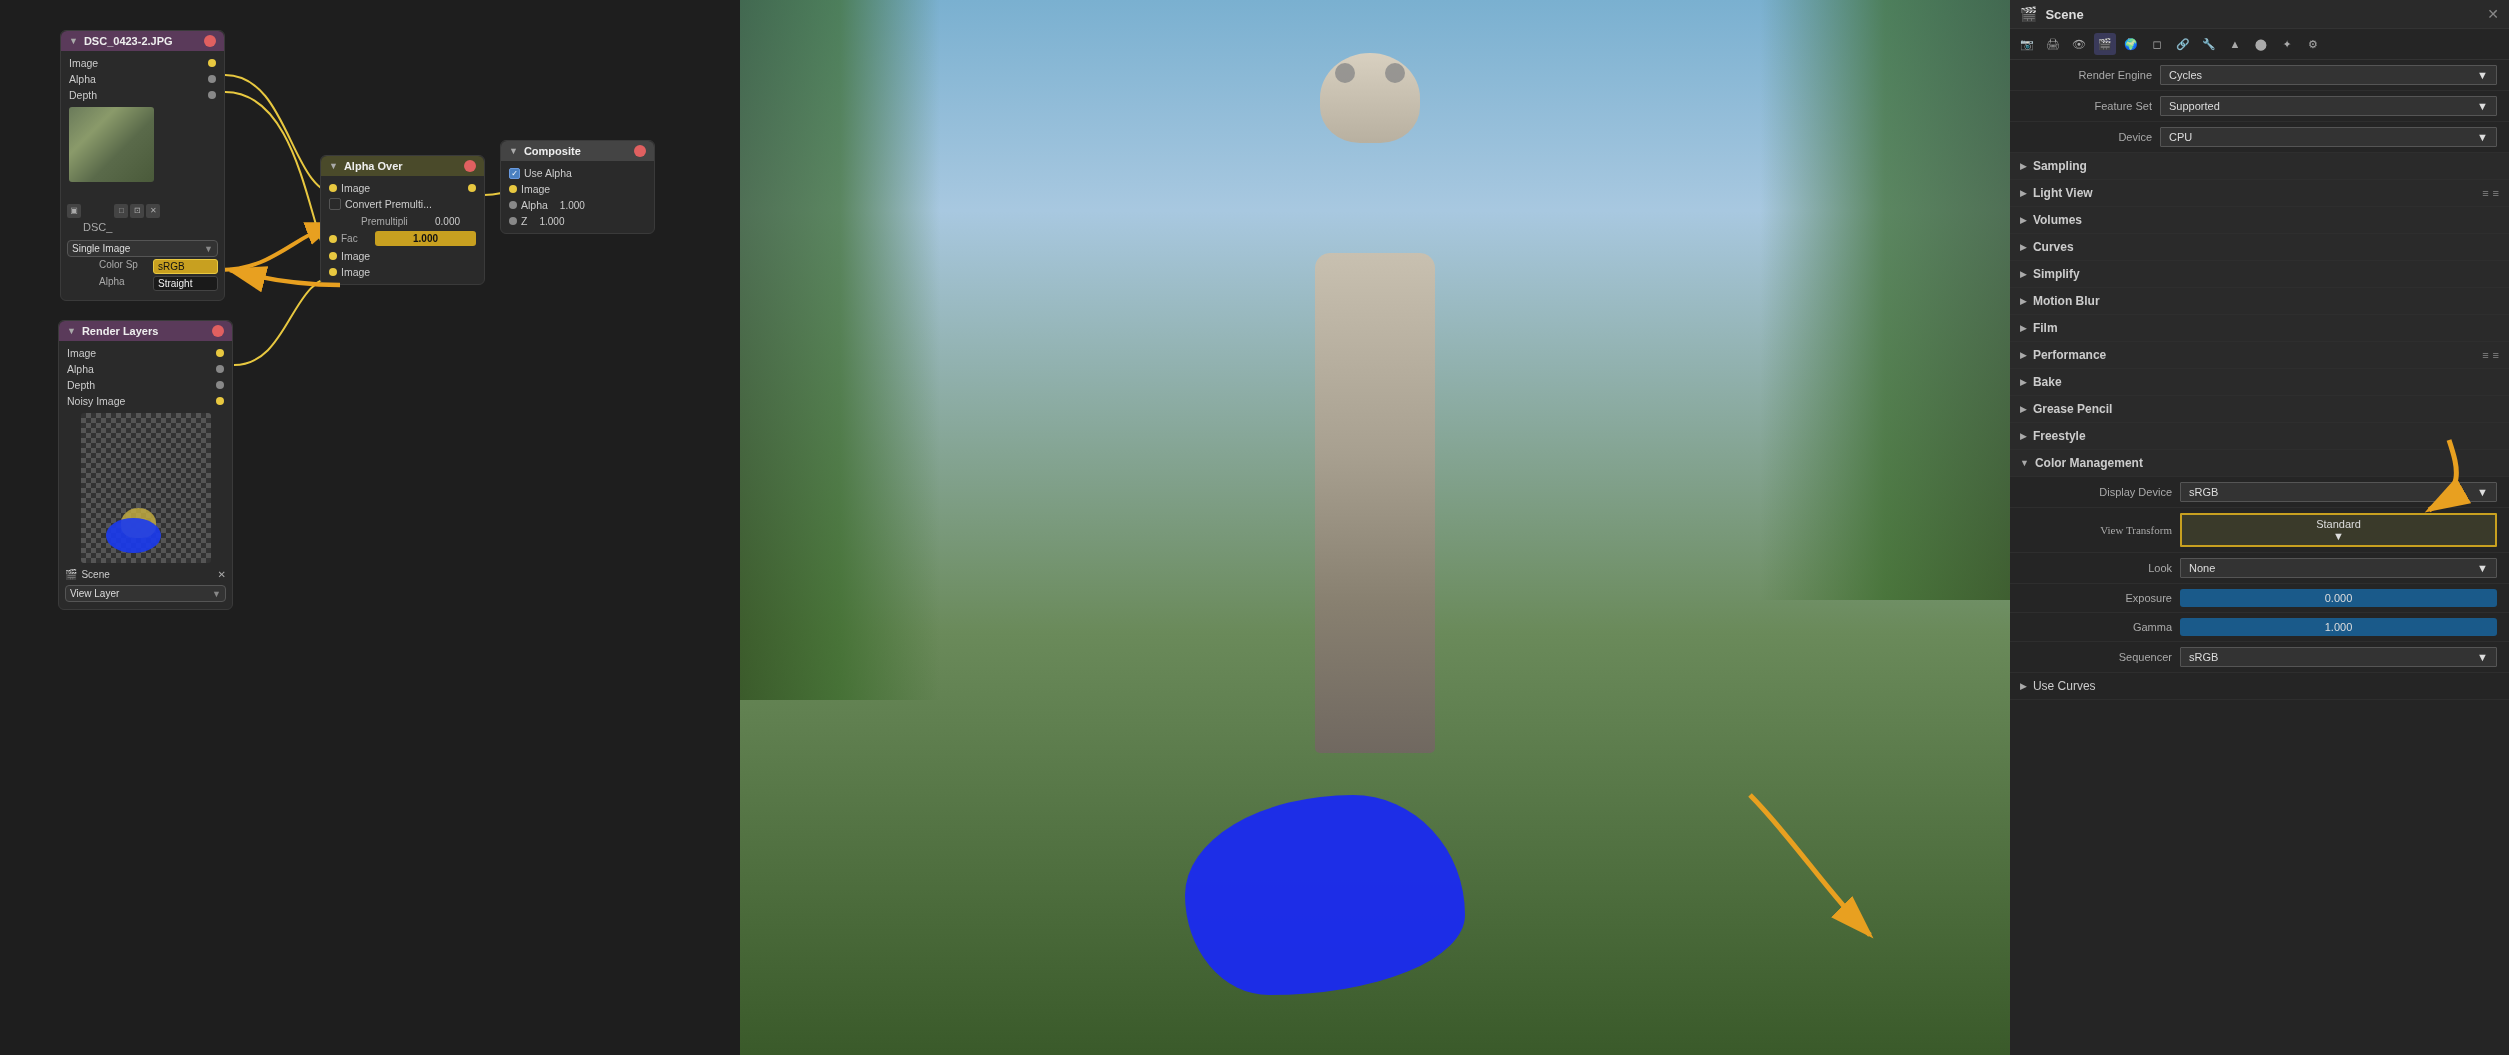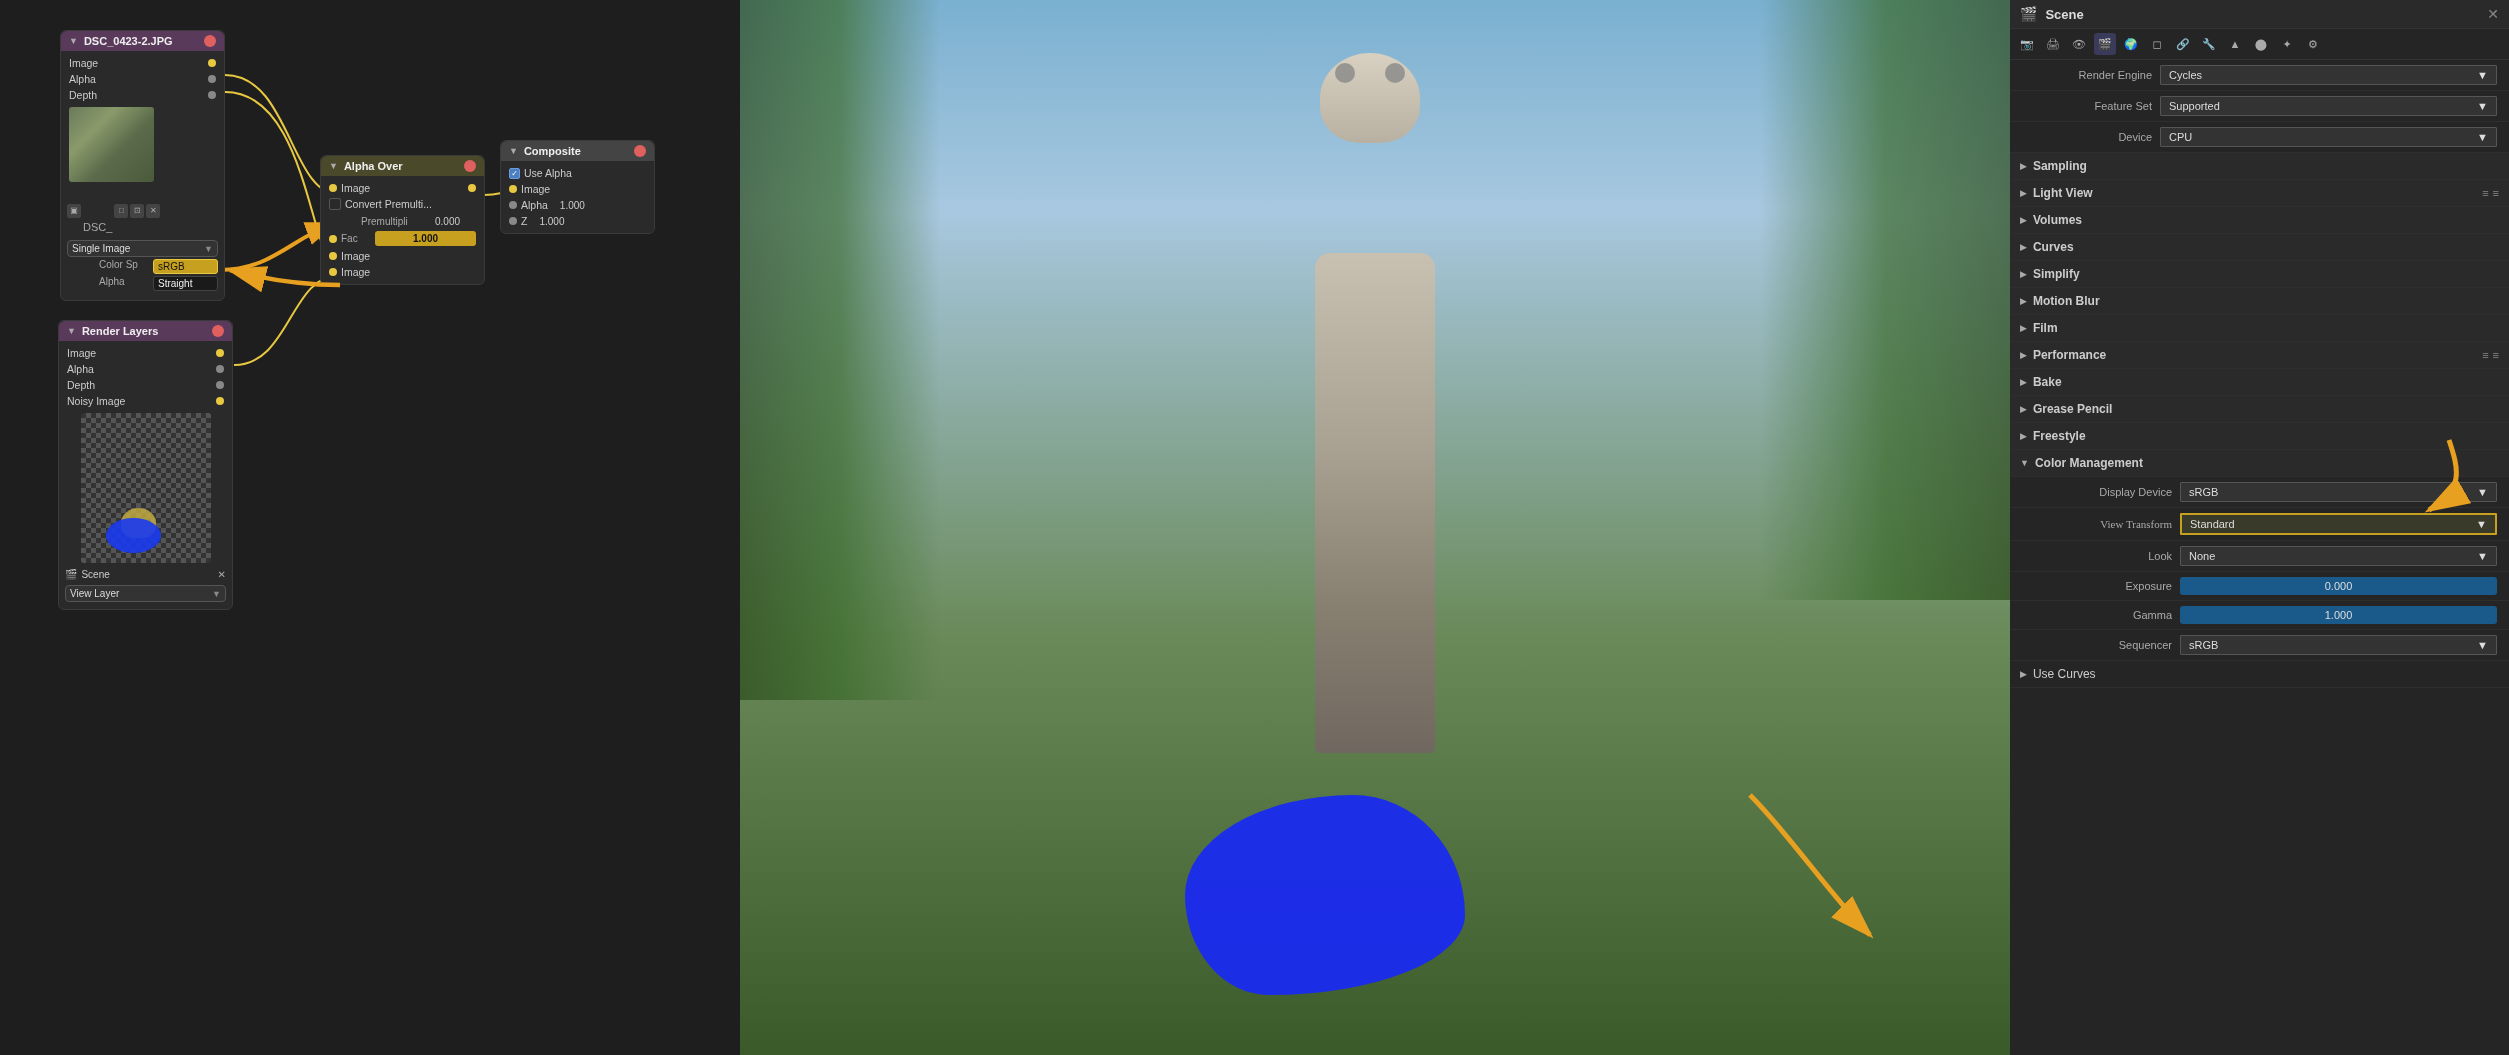--- a/index.html
+++ b/index.html
@@ -902,21 +902,21 @@
     <div class="prop-row">
       <span class="prop-label" style="width:150px;text-align:right;">Display Device</span>
       <div class="select-full">
         <span>sRGB</span>
         <span class="chevron">▼</span>
       </div>
     </div>
 
     <div class="prop-row">
       <span class="prop-label" style="width:150px;font-family:Liberation Serif, serif;">View Transform</span>
-      <div class="select-full highlighted" style="border:2px solid #c8a020;">
+      <div class="select-full highlighted" style="border:2px solid #c8a020;flex-direction:column;">
         <span>Standard</span>
         <span class="chevron">▼</span>
       </div>
     </div>
 
     <div class="prop-row">
       <span class="prop-label" style="width:150px;">Look</span>
       <div class="select-full">
         <span>None</span>
         <span class="chevron">▼</span>

